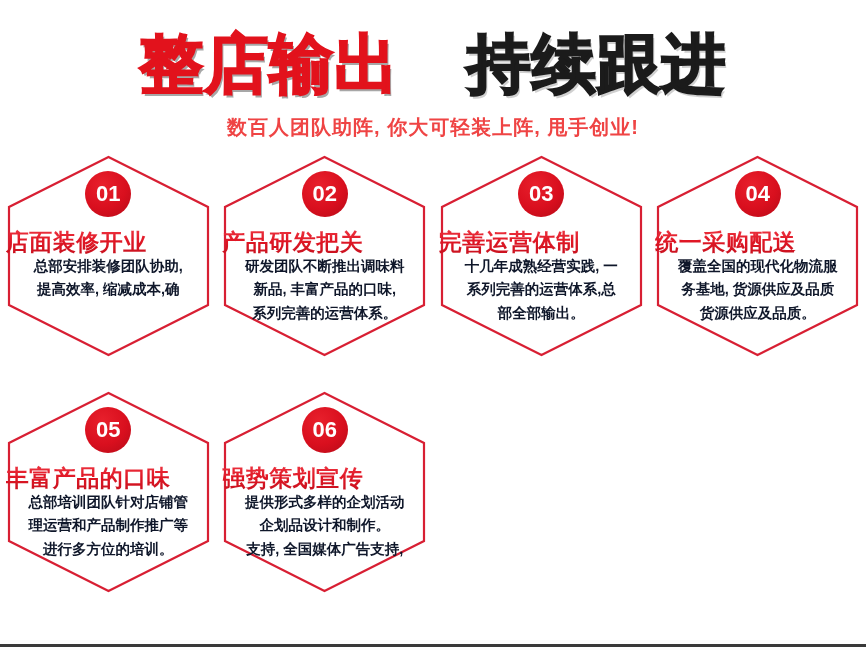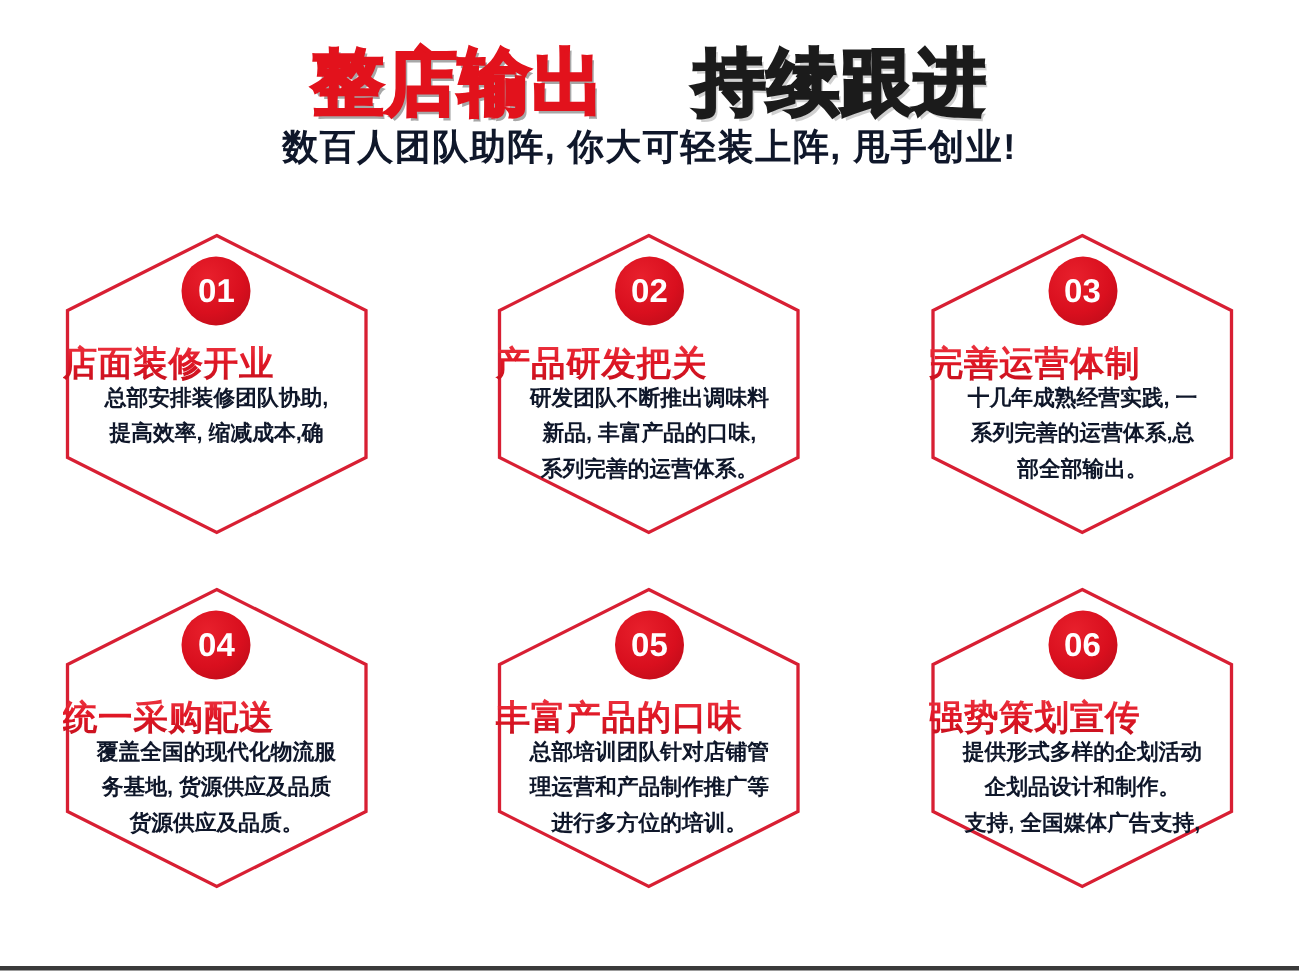--- a/index.html
+++ b/index.html
@@ -6,45 +6,45 @@
   html,body{ background:#ffffff; }
   body{
     width:866px; height:649px;
     font-family:"Liberation Sans","DejaVu Sans",sans-serif;
     overflow:hidden; position:relative;
   }
 
   
   .header{ width:100%; text-align:center; padding-top:32px; }
   .title{
-    font-size:48px; font-weight:bold; letter-spacing:1px;
+    font-size:64px; font-weight:bold; letter-spacing:1px;
     line-height:1.0; white-space:nowrap;
     -webkit-text-stroke:2px currentColor;
   }
   .title .t-red{
     color:#e2121c;
     text-shadow:2px 3px 0 rgba(60,60,60,.45);
   }
   .title .t-gap{ display:inline-block; width:30px; }
   .title .t-black{
     color:#1b1b1b;
     text-shadow:2px 3px 0 rgba(120,120,120,.35);
   }
   .subtitle{
-    margin-top:2px;
-    font-size:24px; font-weight:bold; color:#0f172a;
+    margin-top:18px;
+    font-size:20px; font-weight:bold; color:#ef4444;
     letter-spacing:1px; white-space:nowrap;
   }
 
   
   .grid{
     position:absolute; left:0; top:155px;
     width:866px;
     display:grid;
-    grid-template-columns:repeat(3, 1fr);
+    grid-template-columns:repeat(4, 1fr);
     grid-template-rows:236px 236px;
     justify-items:center;
   }
   .hexwrap{
     position:relative;
     width:205px; height:202px;
   }
   
   .hexwrap svg.hexborder{
     position:absolute; left:0; top:0;

